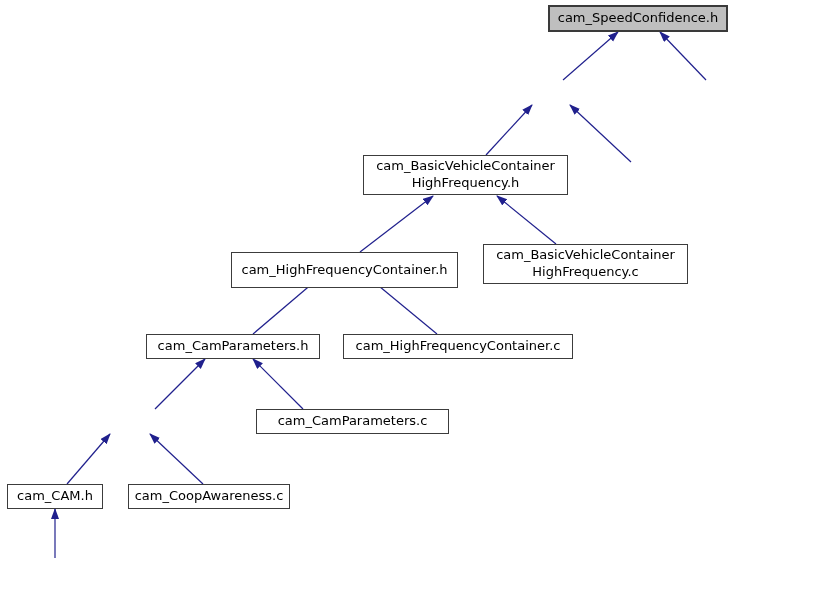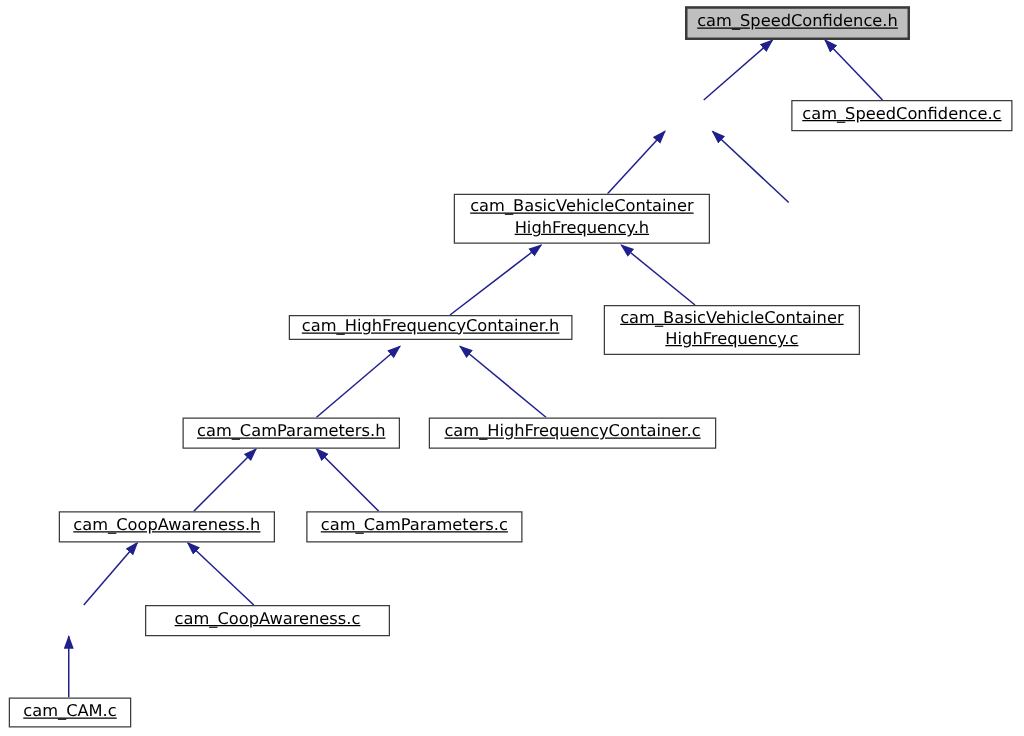--- a/index.html
+++ b/index.html
@@ -16,21 +16,20 @@
     box-sizing:border-box;
     display:flex;align-items:center;justify-content:center;
     background:#ffffff;
     border:1px solid #3c3c3c;
     color:#000000;
     font-size:13px;
     line-height:1.3;
     text-align:center;
     white-space:pre-line;
     cursor:pointer;
-    text-decoration:underline;
   }
   .node.current{
     background:#bfbfbf;
     border:2px solid #3a3a3a;
     cursor:default;
   }
 </style>
 </head>
 <body>
 
@@ -53,37 +52,35 @@
       <line x1="155" y1="409" x2="205" y2="359" stroke="#20208d" stroke-width="1.2" marker-end="url(#arrow)"></line>
       <line x1="303" y1="409" x2="253" y2="359" stroke="#20208d" stroke-width="1.2" marker-end="url(#arrow)"></line>
       <line x1="67" y1="484" x2="110" y2="434" stroke="#20208d" stroke-width="1.2" marker-end="url(#arrow)"></line>
       <line x1="203" y1="484" x2="150" y2="434" stroke="#20208d" stroke-width="1.2" marker-end="url(#arrow)"></line>
       <line x1="55" y1="558" x2="55" y2="509" stroke="#20208d" stroke-width="1.2" marker-end="url(#arrow)"></line>
     </svg>
 
   <div class="node current" style="left:548px;top:5px;width:180px;height:27px">cam_SpeedConfidence.h</div>
 
 
-  <div class="node" style="left:633px;top:80px;width:177px;height:25px">cam_SpeedConfidence.c</div>
 
   <div class="node" style="left:363px;top:155px;width:205px;height:40px">cam_BasicVehicleContainer
 HighFrequency.h</div>
 
 
-  <div class="node" style="left:231px;top:252px;width:227px;height:20px">cam_HighFrequencyContainer.h</div>
+  <div class="node" style="left:231px;top:252px;width:227px;height:36px">cam_HighFrequencyContainer.h</div>
 
   <div class="node" style="left:483px;top:244px;width:205px;height:40px">cam_BasicVehicleContainer
 HighFrequency.c</div>
 
   <div class="node" style="left:343px;top:334px;width:230px;height:25px">cam_HighFrequencyContainer.c</div>
 
   <div class="node" style="left:146px;top:334px;width:174px;height:25px">cam_CamParameters.h</div>
 
-  <div class="node" style="left:47px;top:409px;width:173px;height:25px">cam_CoopAwareness.h</div>
 
-  <div class="node" style="left:245px;top:409px;width:173px;height:25px">cam_CamParameters.c</div>
+  <div class="node" style="left:256px;top:409px;width:193px;height:25px">cam_CamParameters.c</div>
 
+  <div class="node" style="left:7px;top:484px;width:96px;height:25px">cam_CAM.h</div>
 
-  <div class="node" style="left:116px;top:484px;width:196px;height:25px">cam_CoopAwareness.c</div>
+  <div class="node" style="left:128px;top:484px;width:162px;height:25px">cam_CoopAwareness.c</div>
 
-  <div class="node" style="left:7px;top:558px;width:98px;height:24px">cam_CAM.c</div>
 
 </div>
 
 </body></html>

